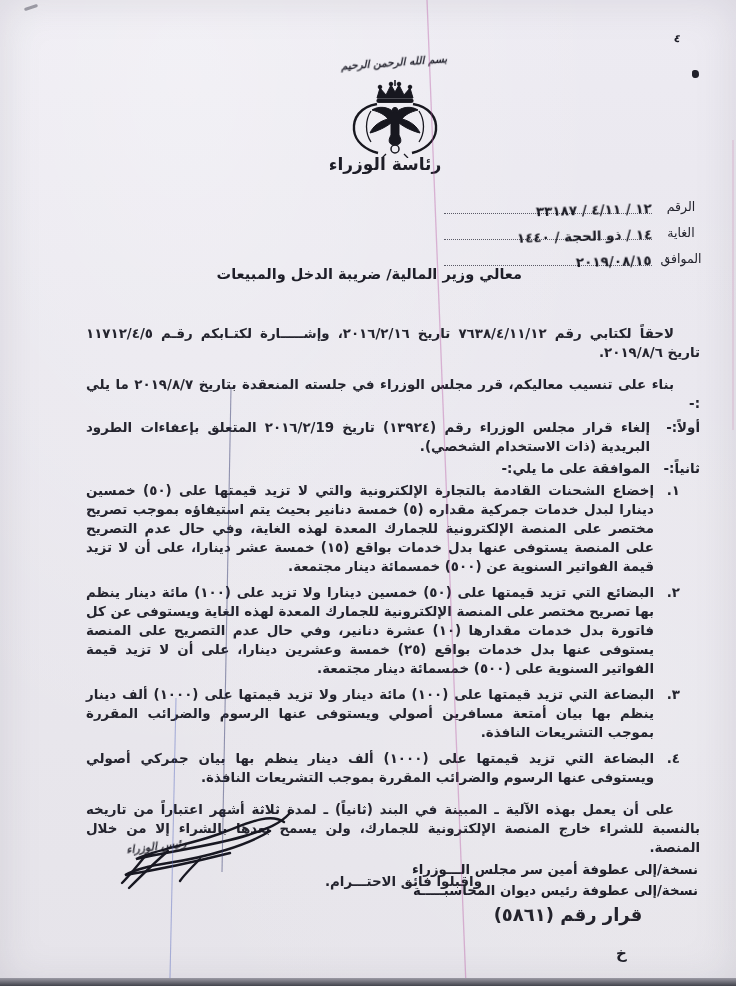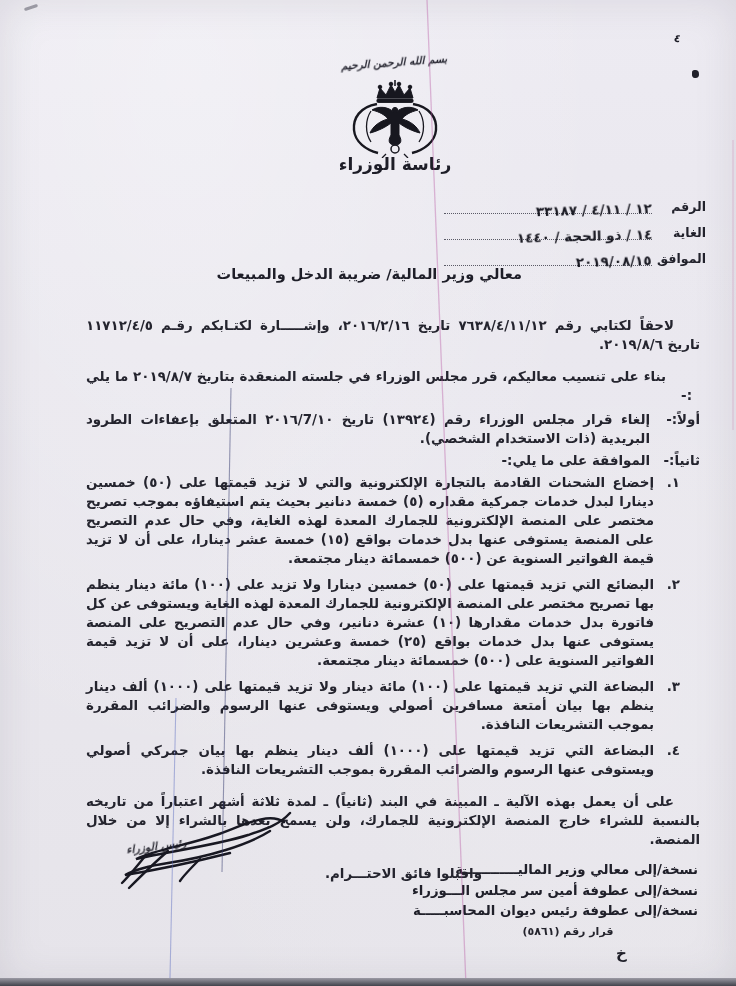--- a/index.html
+++ b/index.html
@@ -23,64 +23,64 @@
   .speck-dot{position:absolute;top:70px;left:692px;width:7px;height:8px;background:#20202a;border-radius:40% 60% 55% 45%;}
   .speck-corner{position:absolute;top:6px;left:24px;width:14px;height:3px;background:rgba(60,60,75,0.45);transform:rotate(-18deg);border-radius:2px;}
   
   .basmala{
     position:absolute;top:56px;left:336px;width:116px;text-align:center;
     font-size:10.5px;font-weight:bold;font-style:italic;color:#2a2a35;
     transform:rotate(-4deg);filter:blur(0.4px);letter-spacing:-0.5px;white-space:nowrap;
   }
   .emblem{position:absolute;top:80px;left:340px;width:110px;height:78px;}
   .org-title{
-    position:absolute;top:154px;left:330px;width:130px;text-align:center;
+    position:absolute;top:154px;left:320px;width:130px;text-align:center;
     font-size:17px;font-weight:bold;color:#1d1d27;letter-spacing:-1px;
     filter:blur(0.2px);
   }
   .ref-fields{position:absolute;top:188px;left:436px;width:272px;}
   .field-row{display:flex;align-items:flex-end;height:26px;}
-  .field-label{width:50px;flex:0 0 auto;font-size:12.5px;font-weight:bold;text-align:right;padding-right:2px;color:#22222c;margin-top:48px;}
+  .field-label{width:50px;flex:0 0 auto;font-size:12.5px;font-weight:normal;text-align:center;padding-right:2px;color:#22222c;margin-top:48px;}
   .field-line{flex:1;position:relative;height:18px;border-bottom:1.5px dotted #5a5a66;margin-left:8px;margin-right:4px;}
   .field-value{
     position:absolute;bottom:-3px;right:0;white-space:nowrap;direction:rtl;
     font-size:13.5px;font-weight:bold;color:#191922;transform:rotate(-1.6deg);transform-origin:right bottom;
     letter-spacing:0.5px;filter:blur(0.15px);
   }
   
   .addressees{position:absolute;top:264px;right:214px;text-align:right;}
   .addressee{font-size:14.5px;font-weight:bold;line-height:21px;color:#1e1e28;}
   
   .body-text{
     position:absolute;top:312px;right:36px;left:86px;
     font-size:13.4px;line-height:19px;font-weight:bold;color:#24242e;
     text-align:justify;
   }
   .p-indent{text-indent:26px;}
-  .p-ref{margin:4px 0 13px 0;}
-  .p-intro{margin:0 8px 5px 0;}
+  .p-ref{margin:12px 0 13px 0;}
+  .p-intro{margin:0 0 5px 0;}
   .clause{display:flex;margin:0 0 3px 0;}
   .clause-label{flex:0 0 auto;width:50px;white-space:nowrap;}
   .clause-text{flex:1;}
   .items{padding-right:20px;margin-top:3px;}
   .item{display:flex;margin-bottom:7px;}
   .item-marker{flex:0 0 auto;width:26px;}
   .item-text{flex:1;}
   .p-mech{margin:13px 0 0 0;}
   .closing{margin-top:15px;margin-right:218px;font-weight:bold;white-space:nowrap;}
   
   .signature{position:absolute;top:802px;left:98px;width:210px;height:95px;}
   .signature-title{
     position:absolute;top:38px;left:28px;font-size:11px;font-weight:bold;font-style:italic;
     transform:rotate(-7deg);filter:blur(0.5px);opacity:0.9;white-space:nowrap;color:#181822;
   }
   
   .cc-block{position:absolute;top:860px;right:38px;width:300px;text-align:right;}
   .cc-line{font-size:13.3px;font-weight:bold;line-height:20.5px;color:#20202a;white-space:nowrap;}
-  .decision-no{font-size:11px;font-weight:bold;margin-top:3px;text-align:center;width:260px;}
+  .decision-no{font-size:18px;font-weight:bold;margin-top:3px;text-align:center;width:260px;}
   .initial-mark{position:absolute;top:944px;left:616px;font-size:15px;font-weight:bold;color:#20202a;}
 </style>
 </head>
 <body>
 
 <div class="page">
 
   <div class="speck-num">٤</div>
   <div class="speck-dot"></div>
   <div class="speck-corner"></div>
@@ -134,21 +134,21 @@
   <div class="addressees">
     <div class="addressee">معالي وزير المالية/ ضريبة الدخل والمبيعات</div>
   </div>
 
   <div class="body-text">
     <p class="p-ref p-indent">لاحقاً لكتابي رقم ٧٦٣٨/٤/١١/١٢ تاريخ ٢٠١٦/٢/١٦، وإشـــــارة لكتـابكم رقـم ١١٧١٢/٤/٥ تاريخ ٢٠١٩/٨/٦.</p>
     <p class="p-intro p-indent">بناء على تنسيب معاليكم، قرر مجلس الوزراء في جلسته المنعقدة بتاريخ ٢٠١٩/٨/٧ ما يلي :-</p>
 
     <div class="clause">
       <span class="clause-label">أولاً:-</span>
-      <span class="clause-text">إلغاء قرار مجلس الوزراء رقم (١٣٩٢٤) تاريخ ٢٠١٦/7/١٠ المتعلق بإعفاءات الطرود البريدية (ذات الاستخدام الشخصي).</span>
+      <span class="clause-text">إلغاء قرار مجلس الوزراء رقم (١٣٩٢٤) تاريخ ٢٠١٦/٢/19 المتعلق بإعفاءات الطرود البريدية (ذات الاستخدام الشخصي).</span>
     </div>
     <div class="clause">
       <span class="clause-label">ثانياً:-</span>
       <span class="clause-text">الموافقة على ما يلي:-</span>
     </div>
 
     <div class="items">
       <div class="item">
         <span class="item-marker">١.</span>
         <span class="item-text">إخضاع الشحنات القادمة بالتجارة الإلكترونية والتي لا تزيد قيمتها على (٥٠) خمسين دينارا لبدل خدمات جمركية مقداره (٥) خمسة دنانير بحيث يتم استيفاؤه بموجب تصريح مختصر على المنصة الإلكترونية للجمارك المعدة لهذه الغاية، وفي حال عدم التصريح على المنصة يستوفى عنها بدل خدمات بواقع (١٥) خمسة عشر دينارا، على أن لا تزيد قيمة الفواتير السنوية عن (٥٠٠) خمسمائة دينار مجتمعة.</span>
@@ -178,21 +178,20 @@
         <path d="M172 29 C150 43 110 55 70 61 C50 64 38 67 27 73 C52 69 92 61 132 51"></path>
         <path d="M70 49 C56 61 42 75 31 86"></path>
         <path d="M48 53 C40 63 32 73 24 81"></path>
         <path d="M102 57 C94 65 86 73 82 79"></path>
       </g>
     </svg>
     <span class="signature-title">رئيس الوزراء</span>
   </div>
 
   <div class="cc-block">
-    <div class="cc-line">نسخة/إلى معالي وزير الماليــــــــــــة</div>
     <div class="cc-line">نسخة/إلى عطوفة أمين سر مجلس الـــوزراء</div>
     <div class="cc-line">نسخة/إلى عطوفة رئيس ديوان المحاسبـــــة</div>
     <div class="decision-no">قرار رقم (٥٨٦١)</div>
   </div>
   <div class="initial-mark">خ</div>
 
   <svg class="artifacts" width="736" height="986" viewBox="0 0 736 986">
     <line x1="427" y1="0" x2="466" y2="986" stroke="rgba(182,82,160,0.38)" stroke-width="1.3"></line>
     <line x1="231" y1="388" x2="222" y2="872" stroke="rgba(52,58,110,0.50)" stroke-width="1.1"></line>
     <line x1="176" y1="698" x2="170" y2="978" stroke="rgba(86,104,190,0.45)" stroke-width="1.1"></line>

